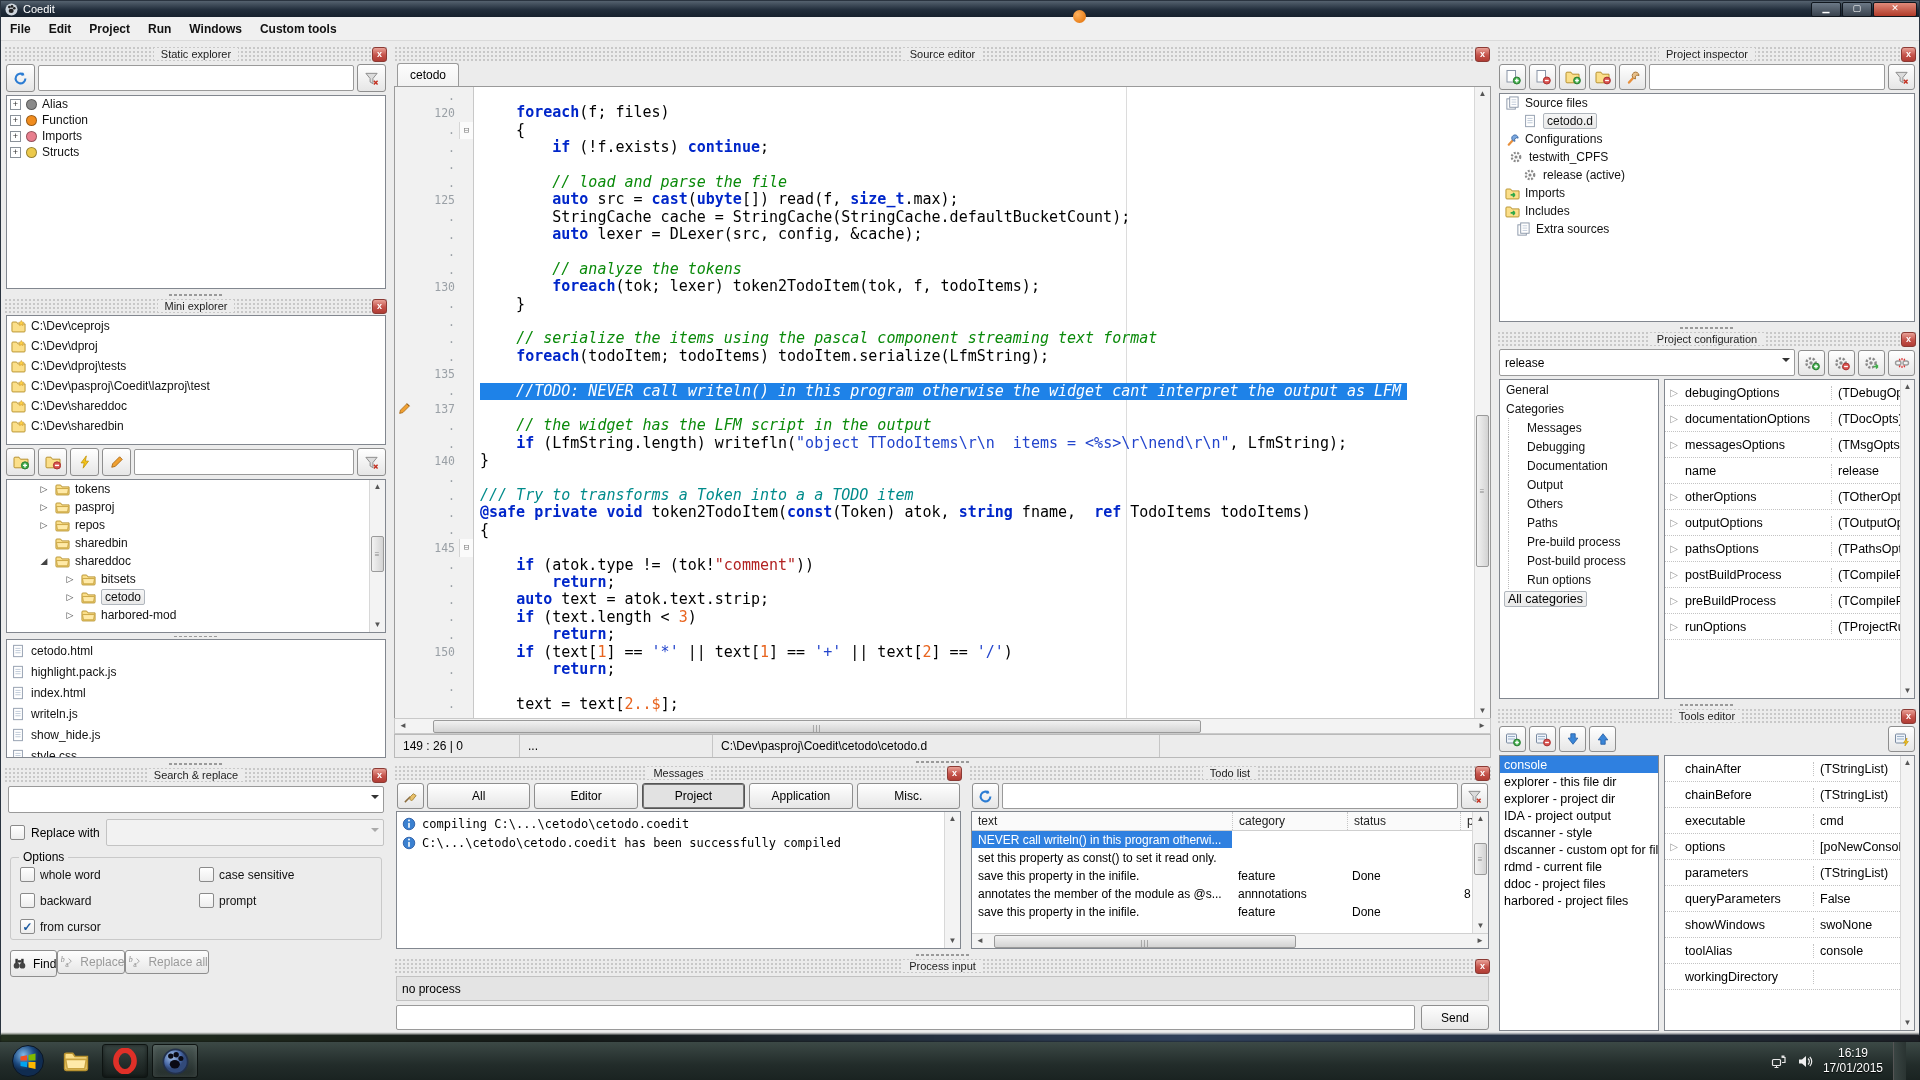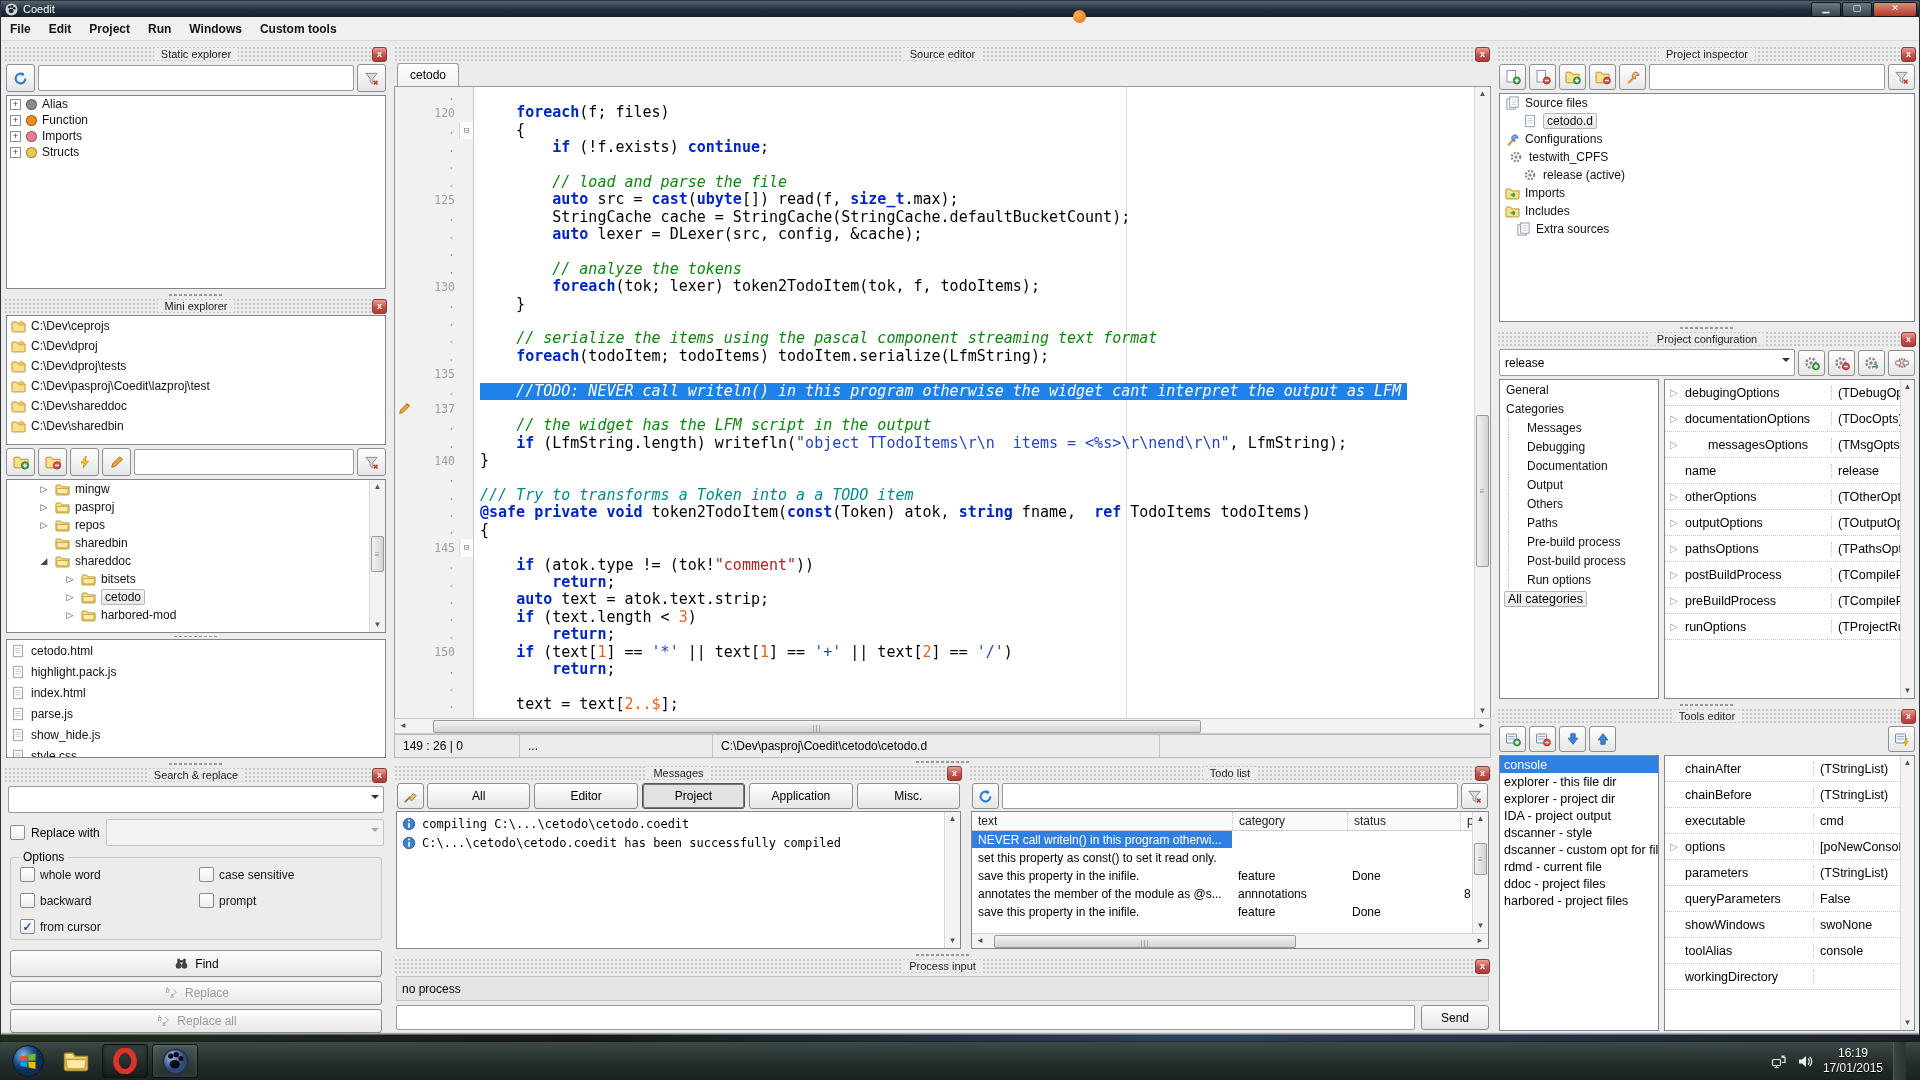--- a/index.html
+++ b/index.html
@@ -318,21 +318,21 @@
           <div class="whitebox" style="flex:0 0 152px;margin:0 2px;display:flex;">
             <div style="flex:1;overflow:hidden;" id="me-tree">
                 <div class="row12" style="padding: 1px 3px 1px 32px;">
                   <span class="exp">▷</span>
                   <span class="ico">
                     <svg width="15" height="15" viewBox="0 0 16 16">
                       <path d="M1 4.2a1 1 0 0 1 1-1h4l1.4 2H15v7.6a1 1 0 0 1-1 1H2a1 1 0 0 1-1-1z" fill="#fbdf8a" stroke="#b8922f"></path>
                       <path d="M1.6 7h12.8l-1 5.6H2.6z" fill="#ffeaa8" stroke="#c9a33f"></path>
                     </svg>
                   </span>
-                  <span>mingw</span>
+                  <span>tokens</span>
                 </div>
                 <div class="row12" style="padding: 1px 3px 1px 32px;">
                   <span class="exp">▷</span>
                   <span class="ico">
                     <svg width="15" height="15" viewBox="0 0 16 16">
                       <path d="M1 4.2a1 1 0 0 1 1-1h4l1.4 2H15v7.6a1 1 0 0 1-1 1H2a1 1 0 0 1-1-1z" fill="#fbdf8a" stroke="#b8922f"></path>
                       <path d="M1.6 7h12.8l-1 5.6H2.6z" fill="#ffeaa8" stroke="#c9a33f"></path>
                     </svg>
                   </span>
                   <span>pasproj</span>
@@ -439,21 +439,21 @@
                 </span>
                 <span>index.html</span>
               </div>
               <div class="row12" style="padding: 2.5px 3px;">
                 <span class="ico">
                   <svg width="14" height="14" viewBox="0 0 16 16">
                     <rect x="3" y="1.5" width="10" height="13" fill="#fff" stroke="#8a96a8"></rect>
                     <path d="M5 5h6M5 7.5h6M5 10h6" stroke="#b8c4d4"></path>
                   </svg>
                 </span>
-                <span>parse.js</span>
+                <span>writeln.js</span>
               </div>
               <div class="row12" style="padding: 2.5px 3px;">
                 <span class="ico">
                   <svg width="14" height="14" viewBox="0 0 16 16">
                     <rect x="3" y="1.5" width="10" height="13" fill="#fff" stroke="#8a96a8"></rect>
                     <path d="M5 5h6M5 7.5h6M5 10h6" stroke="#b8c4d4"></path>
                   </svg>
                 </span>
                 <span>show_hide.js</span>
               </div>
@@ -510,21 +510,21 @@
                     <span class="cb"></span>
                     <span>prompt</span>
                   </label>
                   <label class="row12">
                     <span class="cb">✓</span>
                     <span>from cursor</span>
                   </label>
                 </div>
             </div>
           </div>
-          <div style="padding:6px 6px 0 6px;display:flex;flex-direction:column;">
+          <div style="padding:6px 6px 0 6px;display:flex;">
             <div class="bigbtn">
               <span class="ico">
                   <svg width="15" height="15" viewBox="0 0 16 16">
                     <rect x="3.6" y="3" width="2.6" height="5" fill="#333"></rect>
                     <rect x="9.8" y="3" width="2.6" height="5" fill="#333"></rect>
                     <rect x="6.2" y="4.5" width="3.6" height="2.4" fill="#333"></rect>
                     <circle cx="4.9" cy="10.3" r="3.1" fill="#444"></circle>
                     <circle cx="11.1" cy="10.3" r="3.1" fill="#444"></circle>
                   </svg>
                 </span>
@@ -1197,21 +1197,21 @@
                     <span class="gkey" style="flex: 0 0 146px; width: 146px;">debugingOptions</span>
                     <span class="gval">(TDebugOpts)</span>
                   </div>
                   <div class="grow">
                     <span class="gexp">▷</span>
                     <span class="gkey" style="flex: 0 0 146px; width: 146px;">documentationOptions</span>
                     <span class="gval">(TDocOpts)</span>
                   </div>
                   <div class="grow">
                     <span class="gexp">▷</span>
-                    <span class="gkey" style="flex: 0 0 146px; width: 146px; text-align: center;">messagesOptions</span>
+                    <span class="gkey" style="flex: 0 0 146px; width: 146px;">messagesOptions</span>
                     <span class="gval">(TMsgOpts)</span>
                   </div>
                   <div class="grow">
                     <span class="gexp"></span>
                     <span class="gkey" style="flex: 0 0 146px; width: 146px;">name</span>
                     <span class="gval">release</span>
                   </div>
                   <div class="grow">
                     <span class="gexp">▷</span>
                     <span class="gkey" style="flex: 0 0 146px; width: 146px;">otherOptions</span>

